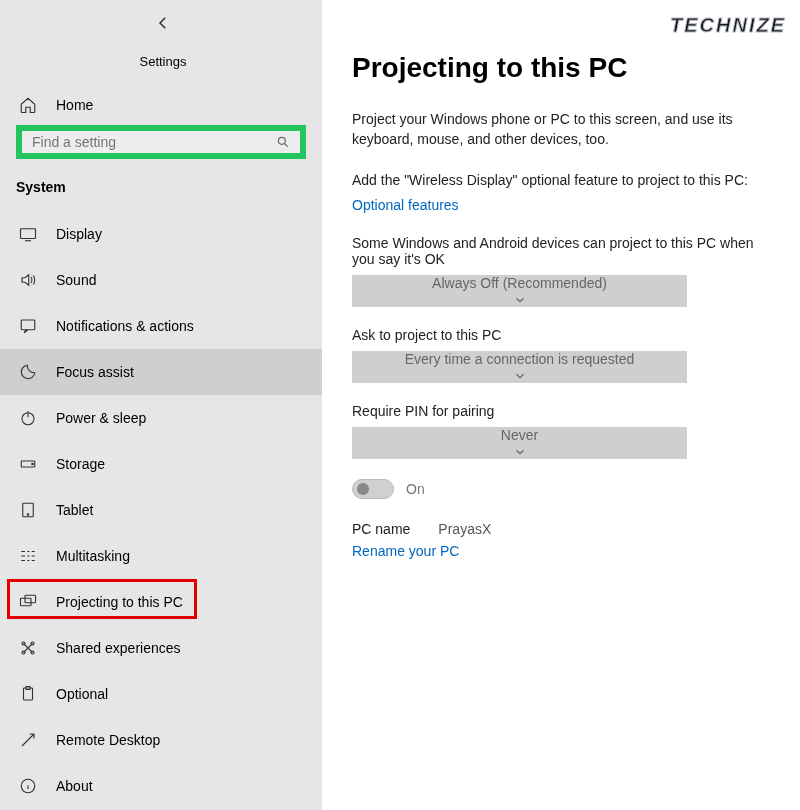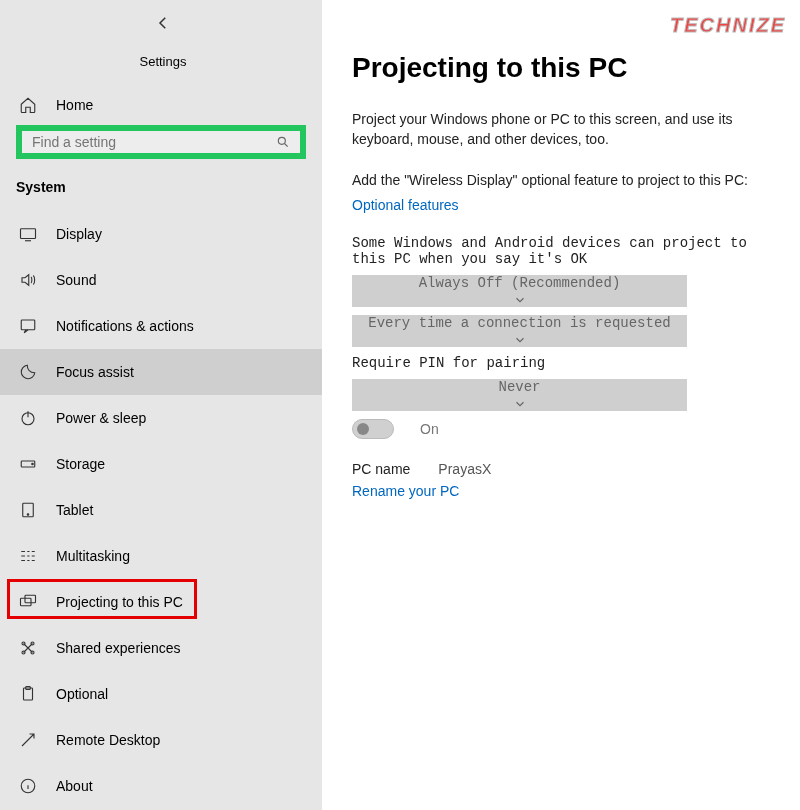--- a/index.html
+++ b/index.html
@@ -84,37 +84,37 @@
     position: relative;
   }
   .page-title {
     font-size: 28px;
     font-weight: 600;
     margin-bottom: 26px;
   }
   .desc { font-size: 14px; margin-bottom: 22px; line-height: 1.4; color:#222; }
   .subdesc { font-size: 14px; margin-bottom: 6px; line-height: 1.4; color:#222; }
   .link { color: #0067c0; cursor: pointer; margin-bottom: 22px; display:inline-block; font-size:14px; }
-  .setting-block { margin-bottom: 8px; font-family: Liberation Mono, monospace; }
+  .setting-block { margin-bottom: 20px; }
   .setting-label { font-size: 14px; margin-bottom: 8px; color:#222; }
   .dropdown {
     width: 335px;
     height: 32px;
     background: #cfcfcf;
     color: #666;
     display: flex;
     align-items: center;
     justify-content: space-between;
     padding: 0 10px;
     cursor: pointer;
     font-size: 14px;
     flex-direction: column;
   }
   .note { color: #777; font-size: 14px; line-height:1.4; margin-bottom:10px; }
-  .toggle-row { display: flex; align-items: center; gap: 26px; margin-bottom: 22px; }
+  .toggle-row { display: flex; align-items: center; gap: 12px; margin-bottom: 22px; }
   .toggle {
     width: 42px; height: 20px;
     background: #d0d0d0;
     border-radius: 10px;
     position: relative;
     border: 1px solid #bbb;
   }
   .toggle-knob {
     width: 12px; height: 12px;
     background: #888;
@@ -127,21 +127,21 @@
   .pc-label { color: #222; }
   .pc-name { color: #555; }
   .watermark {
     position: absolute;
     top: 14px; right: 14px;
     font-family: Arial, sans-serif;
     font-size: 20px;
     font-weight: 800;
     font-style: italic;
     letter-spacing: 2px;
-    color: #ef4444;
+    color: #0f172a;
     -webkit-text-stroke: 1px #bbb;
   }
   svg { display:block; }
 </style>
 </head>
 <body>
 
 <div class="sidebar">
   <div class="back-row">
     <span class="back-btn">
@@ -309,20 +309,21 @@
       <span>Always Off (Recommended)</span>
       <span>
         <svg viewBox="0 0 24 24" width="14" height="14" fill="none" stroke="#666" stroke-width="2">
             <path d="M6 9l6 6 6-6"></path>
           </svg>
       </span>
     </div>
   </div>
 
   <div class="setting-block">
+    <div class="setting-label">Ask to project to this PC</div>
     <div class="dropdown">
       <span>Every time a connection is requested</span>
       <span>
         <svg viewBox="0 0 24 24" width="14" height="14" fill="none" stroke="#666" stroke-width="2">
             <path d="M6 9l6 6 6-6"></path>
           </svg>
       </span>
     </div>
   </div>
 

